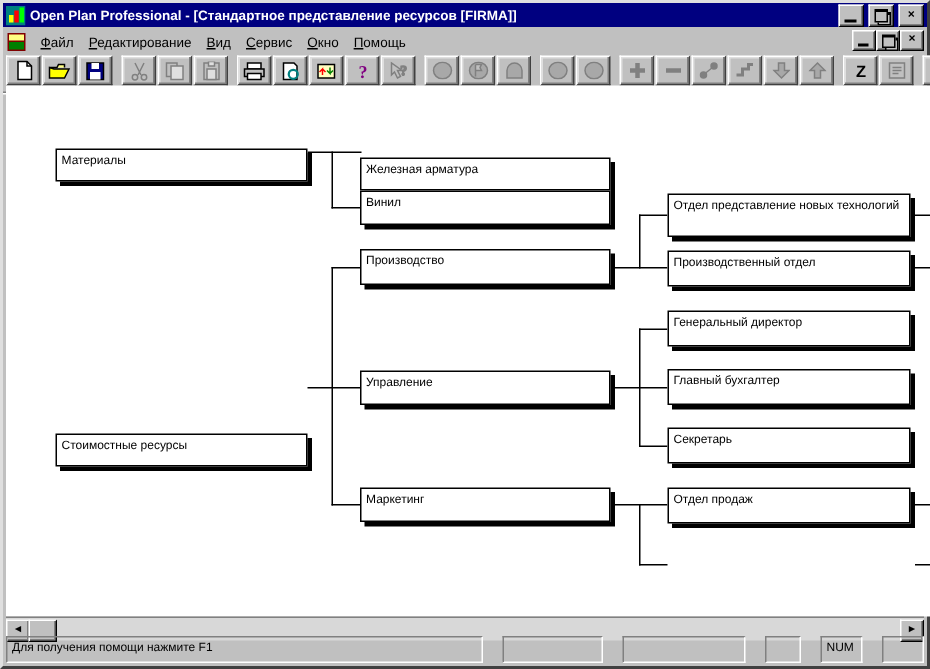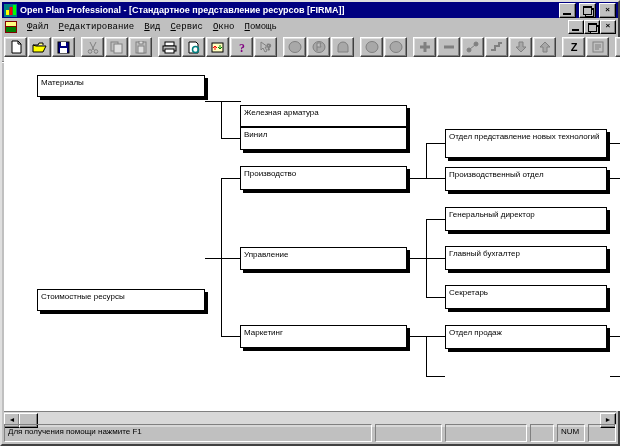--- a/index.html
+++ b/index.html
@@ -15,21 +15,21 @@
   .appicon{width:13px;height:13px;flex:0 0 auto;}
   .winbtn{width:15px;height:13px;background:#c0c0c0;flex:0 0 auto;
           border:1px solid;border-color:#fff #000 #000 #fff;
           box-shadow:inset -1px -1px 0 #808080;position:relative;
           font-size:8px;font-weight:bold;color:#000;text-align:center;line-height:11px;}
   .winbtn.sm{width:14px;height:12px;line-height:10px;}
   .glyph-min{position:absolute;left:3px;right:4px;bottom:2px;height:2px;background:#000;}
   .glyph-restore{position:absolute;left:3px;top:2px;width:7px;height:6px;border:1px solid #000;border-top-width:2px;background:#c0c0c0;}
   .glyph-restore2{position:absolute;left:5px;top:4px;width:7px;height:6px;border:1px solid #000;border-top-width:2px;background:#c0c0c0;}
   
-  .menubar{height:15px;display:flex;align-items:center;padding:1px 2px 0 2px;gap:0;font-family:Liberation Mono, monospace;}
+  .menubar{height:15px;display:flex;align-items:flex-end;padding:1px 2px 0 2px;gap:0;}
   .mdi-icon{width:14px;height:12px;margin-right:4px;}
   .menu-item{font-size:9px;color:#000;padding:1px 5px;display:inline-block;}
   .menu-item::first-letter{text-decoration:underline;}
   .menu-spacer{flex:1;}
   
   .toolbar{height:24px;display:flex;align-items:center;padding:1px 2px 2px 2px;
            border-bottom:1px solid #808080;box-shadow:0 1px 0 #fff;}
   .tgroup{display:flex;gap:1px;margin-right:6px;}
   .tb{width:23px;height:20px;background:#c0c0c0;padding:0;margin:0;
       border:1px solid;border-color:#fff #404040 #404040 #fff;
@@ -49,21 +49,21 @@
            background:#d8d8d8;border-top:1px solid #808080;display:block;}
   .sbtn{position:absolute;top:1px;width:14px;height:13px;background:#c0c0c0;
         border:1px solid;border-color:#fff #000 #000 #fff;
         box-shadow:inset -1px -1px 0 #808080;text-align:center;
         font-size:7px;line-height:12px;color:#000;}
   .sthumb{position:absolute;top:1px;left:15px;width:17px;height:13px;background:#c0c0c0;
           border:1px solid;border-color:#fff #000 #000 #fff;
           box-shadow:inset -1px -1px 0 #808080;}
   
   .statusbar{position:absolute;left:2px;right:2px;bottom:2px;height:18px;
-             display:flex;align-items:stretch;padding-top:2px;gap:3px;}
+             display:flex;align-items:stretch;padding-top:2px;gap:13px;}
   .pane{border:1px solid;border-color:#808080 #fff #fff #808080;
         font-size:8px;color:#000;padding:2px 3px;box-sizing:border-box;
         white-space:nowrap;overflow:hidden;}
   .pane.msg{flex:1;}
   .p2{width:67px;} .p3{width:82px;} .p4{width:24px;} .p5{width:28px;text-align:left;} .p6{width:28px;}
 </style>
 </head>
 <body>
 
 <div class="window">
@@ -291,21 +291,21 @@
 
     <div class="cline" style="left:403px;top:279px;width:38px;height:1px"></div>
     <div class="cline" style="left:422px;top:279px;width:1px;height:41px"></div>
     <div class="cline" style="left:422px;top:319px;width:19px;height:1px"></div>
 
     <div class="cline" style="left:606px;top:86px;width:10px;height:1px"></div>
     <div class="cline" style="left:606px;top:121px;width:10px;height:1px"></div>
     <div class="cline" style="left:606px;top:279px;width:10px;height:1px"></div>
     <div class="cline" style="left:606px;top:319px;width:10px;height:1px"></div>
 
-    <div class="node" style="left:33px;top:18px;width:168px;height:22px">Материалы</div>
+    <div class="node" style="left:33px;top:42px;width:168px;height:22px">Материалы</div>
     <div class="node" style="left:236px;top:48px;width:167px;height:22px">Железная арматура</div>
     <div class="node" style="left:236px;top:70px;width:167px;height:23px">Винил</div>
     <div class="node" style="left:236px;top:109px;width:167px;height:24px">Производство</div>
     <div class="node" style="left:441px;top:72px;width:162px;height:29px">Отдел представление новых технологий</div>
     <div class="node" style="left:441px;top:110px;width:162px;height:24px">Производственный отдел</div>
     <div class="node" style="left:441px;top:189px;width:162px;height:24px">Главный бухгалтер</div>
     <div class="node" style="left:441px;top:150px;width:162px;height:24px">Генеральный директор</div>
     <div class="node" style="left:441px;top:228px;width:162px;height:24px">Секретарь</div>
     <div class="node" style="left:33px;top:232px;width:168px;height:22px">Стоимостные ресурсы</div>
     <div class="node" style="left:236px;top:190px;width:167px;height:23px">Управление</div>

